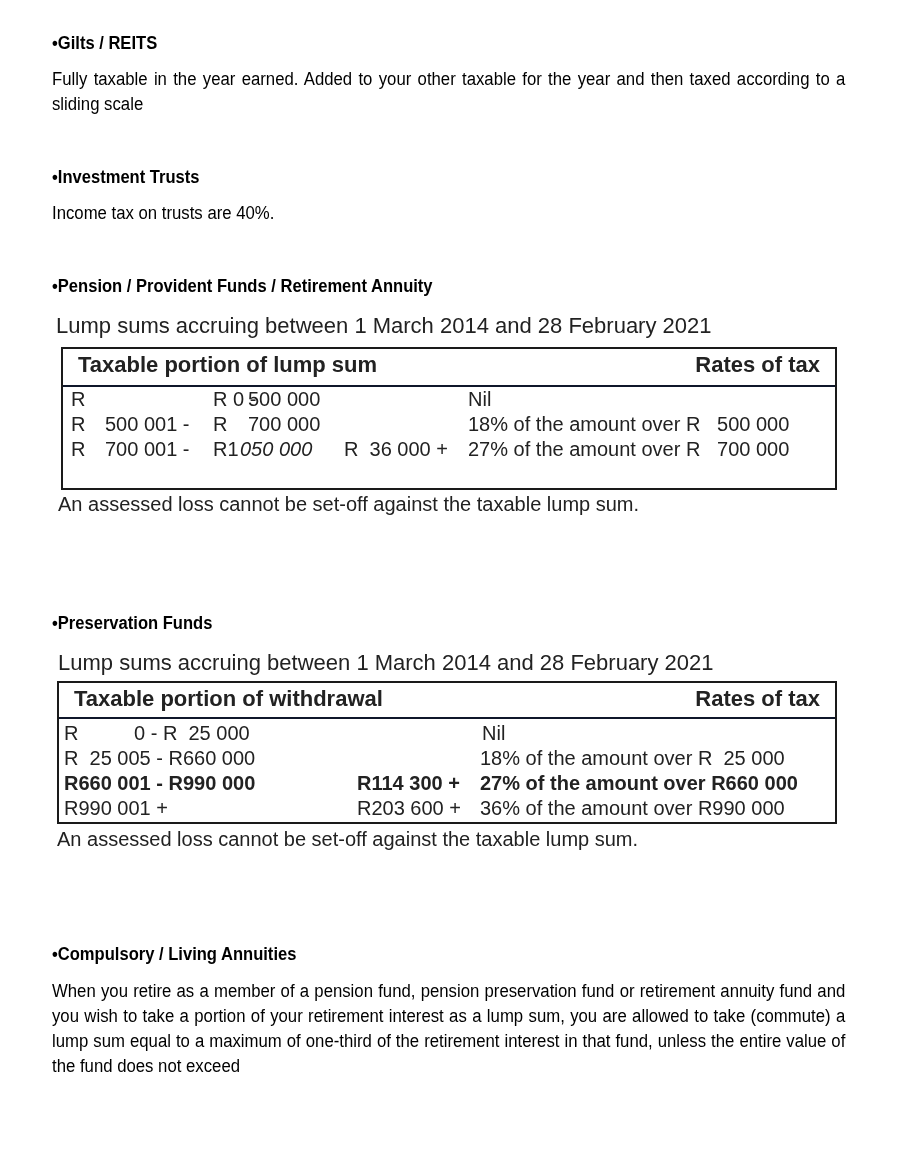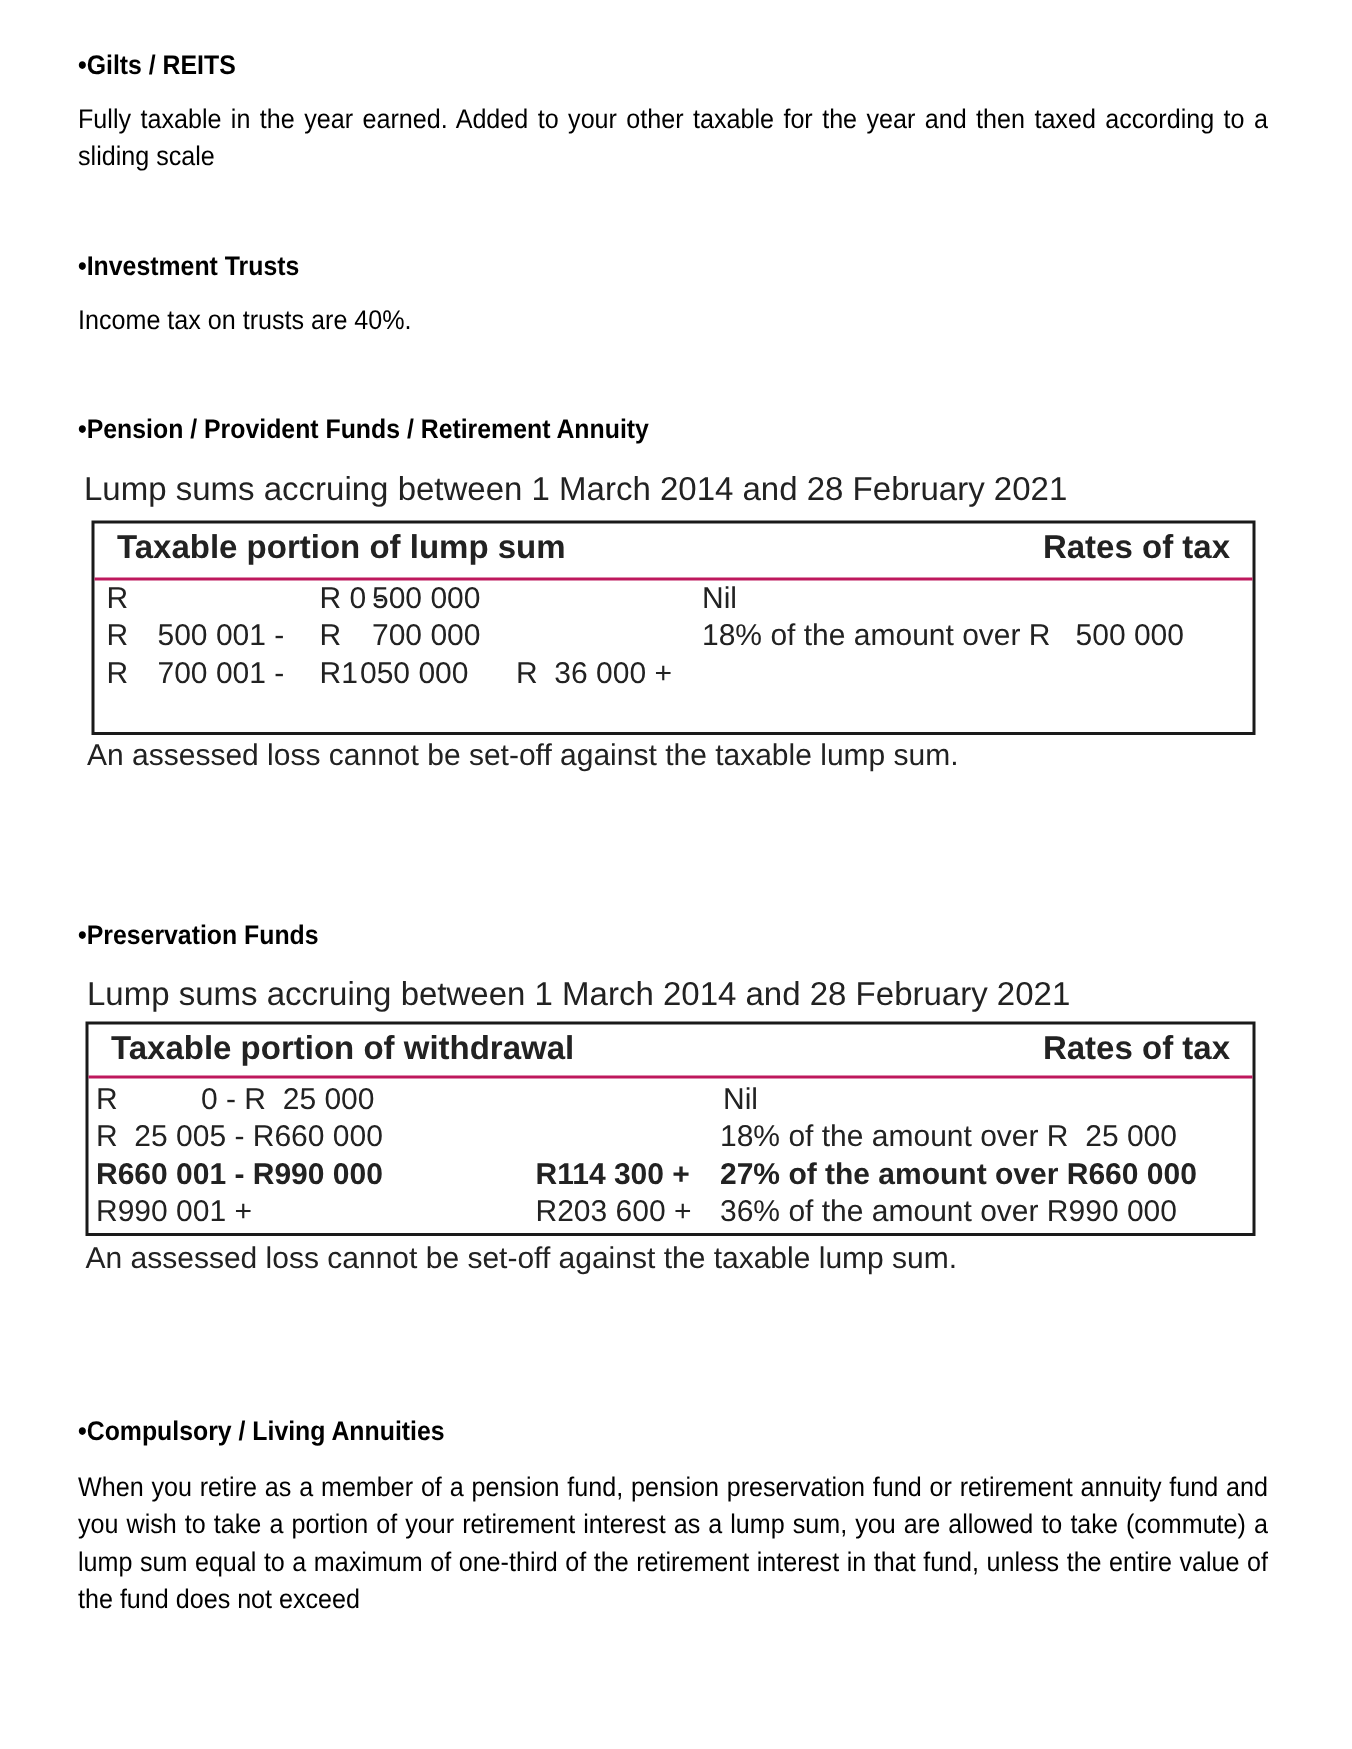--- a/index.html
+++ b/index.html
@@ -1,21 +1,21 @@
 <!DOCTYPE html>
 <html><head>
 <meta charset="utf-8">
 <style>
   html, body { margin: 0; padding: 0; background: #ffffff; }
   body { width: 901px; height: 1166px; position: relative; overflow: hidden; color: #000; }
   .h { position: absolute; left: 52px; font-family: "Liberation Sans", sans-serif; font-weight: bold; font-size: 18px; transform: scaleX(0.92); transform-origin: left; white-space: nowrap; }
   .p { position: absolute; left: 52px; width: 793px; font-family: "Liberation Sans", sans-serif; font-size: 18px; line-height: 25px; text-align: justify; }
   .caption { position: absolute; font-family: "Liberation Sans", sans-serif; font-size: 22px; color: #222; white-space: nowrap; }
   .table { position: absolute; border: 2px solid #1a1a1a; box-sizing: border-box; font-family: "Liberation Sans", sans-serif; color: #222; }
-  .thead { position: absolute; left: 0; right: 0; top: 0; border-bottom: 2px solid #be185d; font-weight: bold; font-size: 22px; }
+  .thead { position: absolute; left: 0; right: 0; top: 0; border-bottom: 2px solid #0f172a; font-weight: bold; font-size: 22px; }
   .thead .l { position: absolute; left: 15px; top: 3px; }
   .thead .r { position: absolute; right: 15px; top: 3px; }
   .row { position: absolute; left: 0; right: 0; font-size: 20px; height: 25px; white-space: pre; }
   .row span { position: absolute; top: 0; }
   .note { position: absolute; font-family: "Liberation Sans", sans-serif; font-size: 20px; color: #222; white-space: nowrap; }
 </style>
 </head>
 <body>
 
 <div class="h" style="top:33px;">•Gilts   / REITS</div>
@@ -43,22 +43,23 @@
     <span style="left:8px;">R</span>
     <span style="left:42px;">500 001 -</span>
     <span style="left:150px;">R</span>
     <span style="left:185px;">700 000</span>
     <span style="left:405px;">18% of the amount over R   500 000</span>
   </div>
   <div class="row" style="top:89px;">
     <span style="left:8px;">R</span>
     <span style="left:42px;">700 001 -</span>
     <span style="left:150px;">R1</span>
-    <span style="left:177px;">050 000</span>
+    <span style="left:177px;font-style:italic;">050 000</span>
     <span style="left:281px;">R  36 000 +</span>
+    <span style="left:405px;">27% of the amount over R   700 000</span>
   </div>
 </div>
 <div class="note" style="left:58px; top:493px;">An assessed loss cannot be set-off against the taxable lump sum.</div>
 
 <div class="h" style="top:613px;">•Preservation Funds</div>
 <div class="caption" style="left:58px; top:650px;">Lump sums accruing between 1 March 2014 and 28 February 2021</div>
 
 <div class="table" style="left:57px; top:681px; width:780px; height:143px;">
   <div class="thead" style="height:34px;">
     <span class="l">Taxable portion of withdrawal</span>

